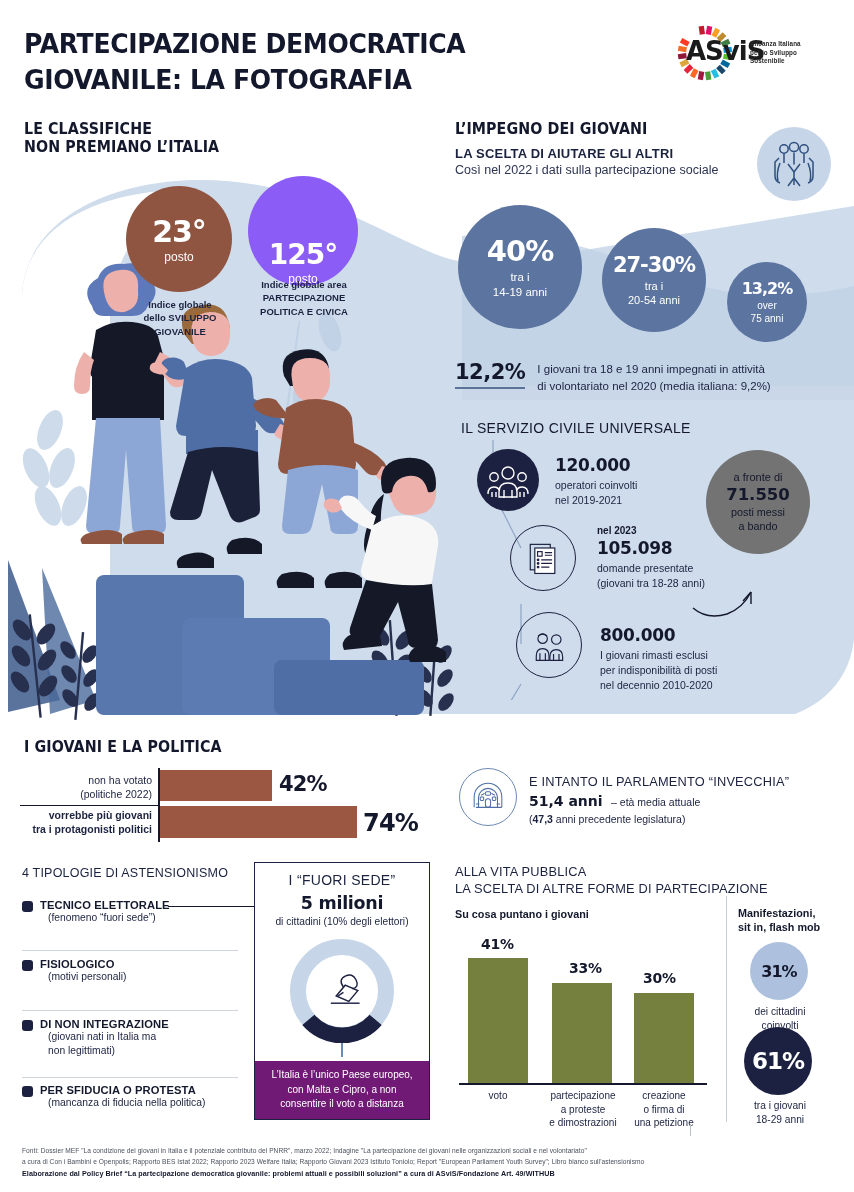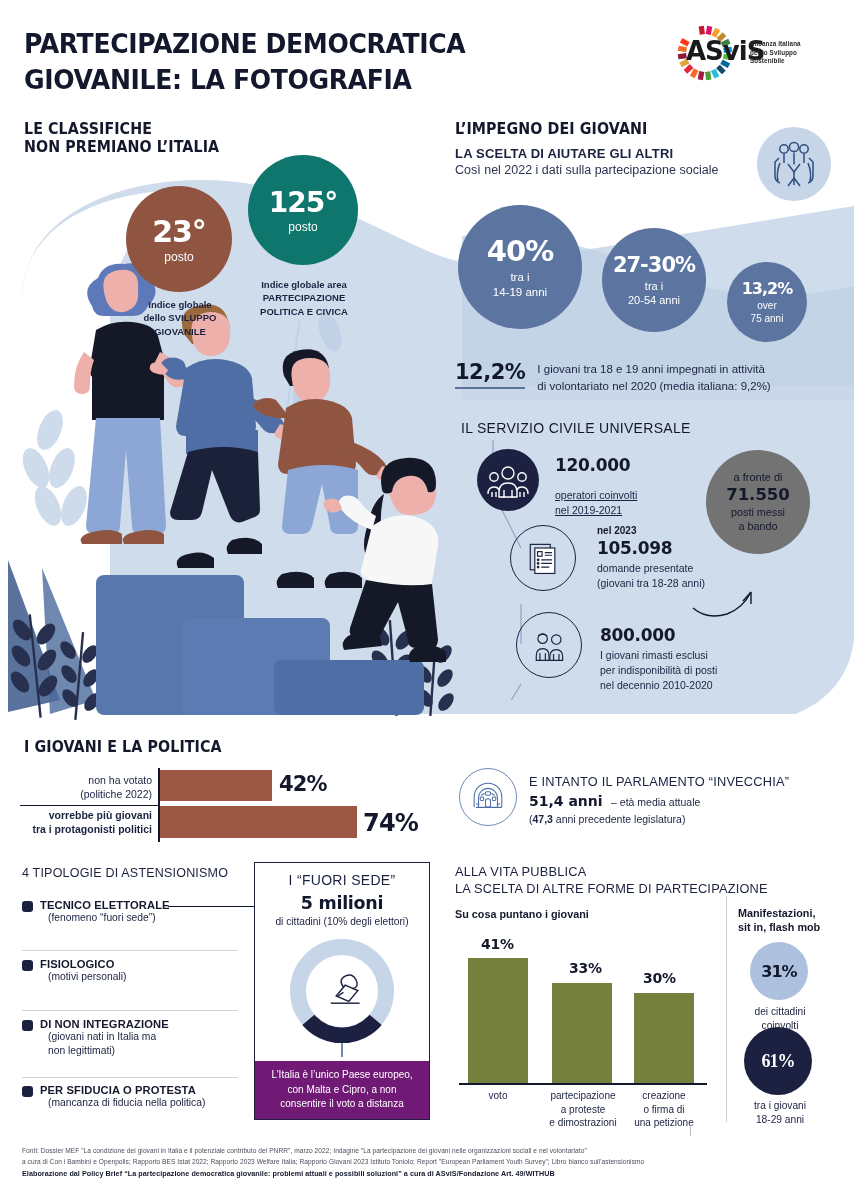--- a/index.html
+++ b/index.html
@@ -371,21 +371,21 @@
   <div class="circle" style="left:126px; top:186px; width:106px; height:106px; background:#8f5541;">
     <div class="c-num" style="font-size:30px;">23°</div>
     <div class="c-sub" style="font-size:12px; margin-top:1px;">posto</div>
   </div>
   <div class="cap" style="left:112px; top:298px; width:136px;">
     <div>Indice globale</div>
       <div>dello SVILUPPO</div>
       <div>GIOVANILE</div>
   </div>
 
-  <div class="circle" style="left:248px; top:155px; width:110px; height:110px; background:#0f766e;">
+  <div class="circle" style="left:248px; top:176px; width:110px; height:110px; background:#8b5cf6;justify-content:flex-end;">
     <div class="c-num" style="font-size:28px;">125°</div>
     <div class="c-sub" style="font-size:12px; margin-top:1px;">posto</div>
   </div>
   <div class="cap" style="left:228px; top:278px; width:152px;">
     <div>Indice globale area</div>
       <div>PARTECIPAZIONE</div>
       <div>POLITICA E CIVICA</div>
   </div>
 
   <div class="sec-head r-head">L’IMPEGNO DEI GIOVANI</div>
@@ -460,21 +460,21 @@
         <circle cx="8" cy="19" r="4.2"></circle>
           <path d="M2,36 q0,-7 6,-7 q4,0 5,3"></path>
         <circle cx="36" cy="19" r="4.2"></circle>
           <path d="M42,36 q0,-7 -6,-7 q-4,0 -5,3"></path>
         <path d="M18,32 l0,8 M26,32 l0,8 M6,34 l0,5 M10,34 l0,5 M34,34 l0,5 M38,34 l0,5"></path>
       </g>
     </svg>
   </div>
   <div class="sc-item" style="left:555px; top:455px;">
     <div class="sc-num">120.000</div>
-    <div class="sc-txt" style="margin-top:13px;text-decoration:underline;">
+    <div class="sc-txt" style="margin-top:3px;">
       <div>operatori coinvolti</div>
       <div>nel 2019-2021</div>
     </div>
   </div>
 
   <div class="icon-circle" style="left:510px; top:525px; width:66px; height:66px; border:1.5px solid #1c2141;">
     <svg viewBox="0 0 44 44" width="40" height="40">
       <g fill="none" stroke="#1c2141" stroke-width="1.3">
         <rect x="8" y="7" width="22" height="28"></rect>
         <rect x="13" y="11" width="22" height="28" fill="#ffffff"></rect>
@@ -670,21 +670,21 @@
 
   <div class="circle" style="left:750px; top:942px; width:58px; height:58px; background:#adc1de;">
     <div class="c-num" style="font-size:16px; color:#14182c;">31%</div>
   </div>
   <div class="mf-cap" style="left:734px; top:1005px; width:92px;">
     <div>dei cittadini</div>
     <div>coinvolti</div>
   </div>
 
   <div class="circle" style="left:744px; top:1027px; width:68px; height:68px; background:#1c2141;">
-    <div class="c-num" style="font-size:18px; color:#ffffff;font-family:Liberation Serif, serif;">61%</div>
+    <div class="c-num" style="font-size:23px; color:#ffffff;">61%</div>
   </div>
   <div class="mf-cap" style="left:732px; top:1099px; width:96px;">
     <div>tra i giovani</div>
     <div>18-29 anni</div>
   </div>
 
   <div class="foot-tick"></div>
   <div class="foot">
     <div>Fonti: Dossier MEF "La condizione dei giovani in Italia e il potenziale contributo del PNRR", marzo 2022;  Indagine "La partecipazione dei giovani nelle organizzazioni sociali e nel volontariato"</div>
     <div>a cura di Con i Bambini e Openpolis; Rapporto BES Istat 2022; Rapporto 2023 Welfare Italia; Rapporto Giovani 2023 Istituto Toniolo; Report "European Parliament Youth Survey"; Libro bianco sull'astensionismo</div>

